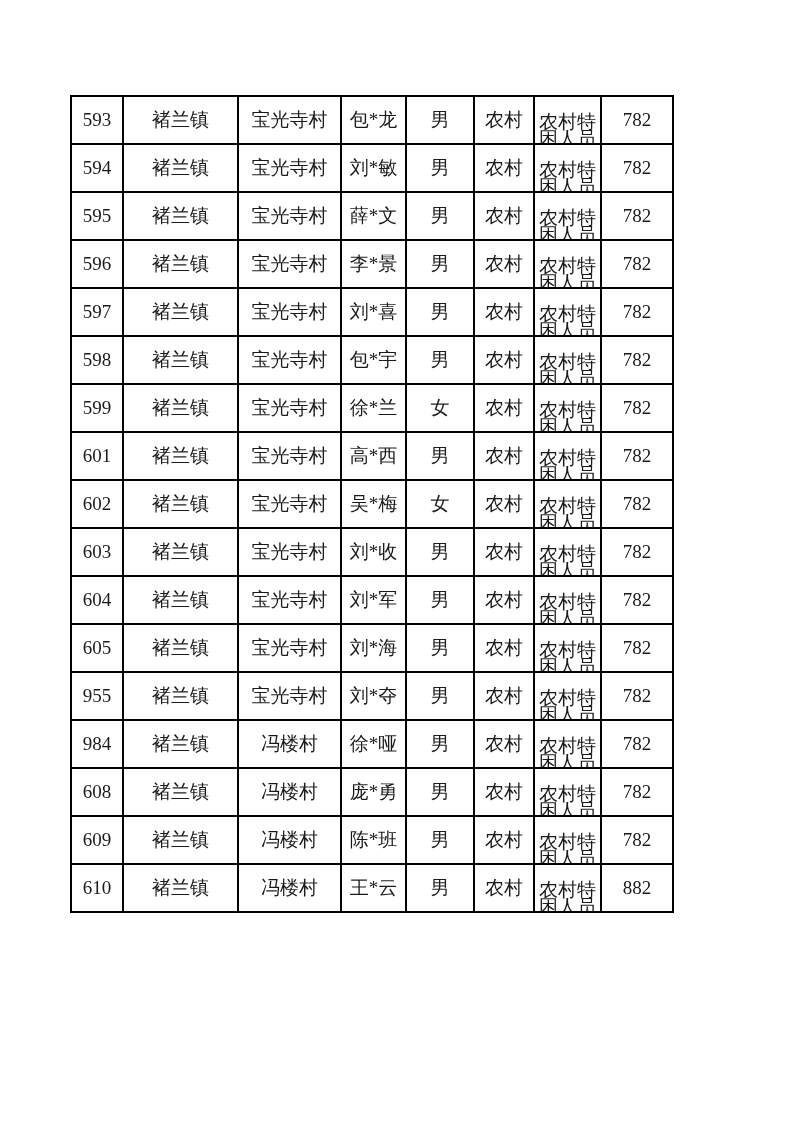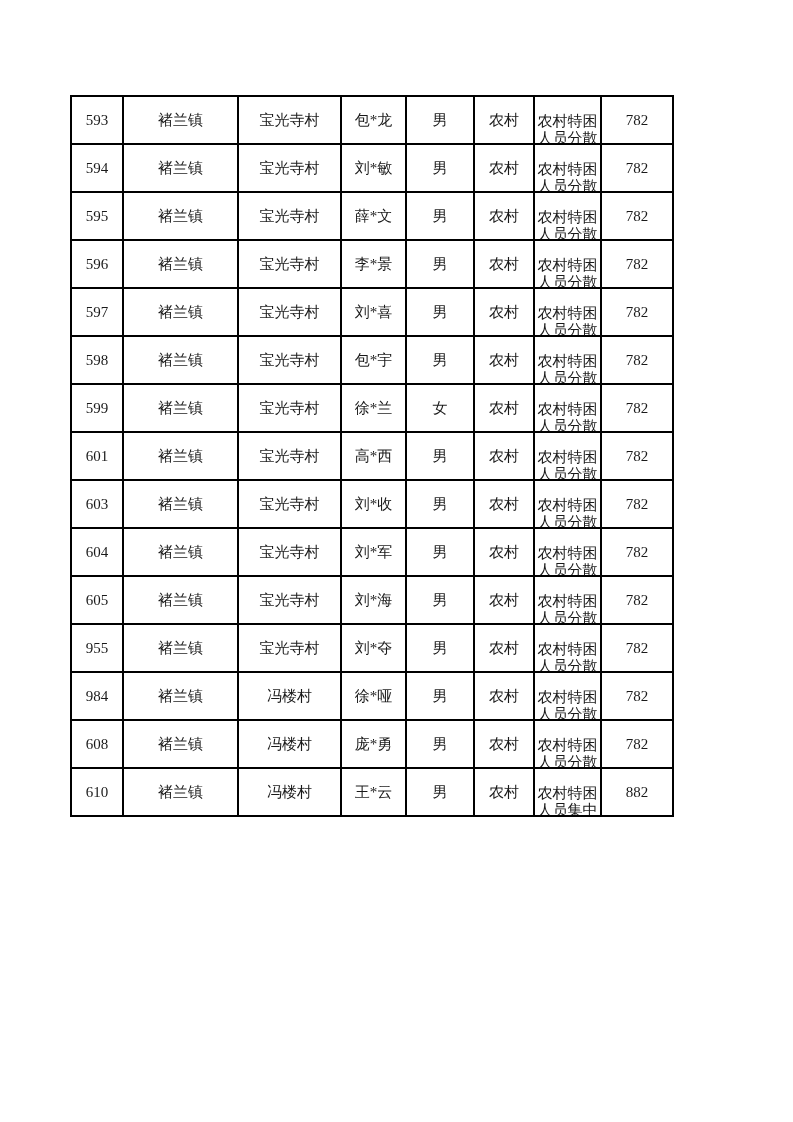--- a/index.html
+++ b/index.html
@@ -15,21 +15,21 @@
     overflow: hidden;
   }
   table.grid {
     position: absolute;
     left: 70px;
     top: 95px;
     width: 602px;
     border-collapse: collapse;
     table-layout: fixed;
     font-family: "Liberation Serif", "DejaVu Serif", serif;
-    font-size: 15px;
+    font-size: 19px;
     color: #1a1a1a;
   }
   table.grid td {
     border: 2px solid #000000;
     text-align: center;
     vertical-align: middle;
     padding: 0;
     height: 45px;
     overflow: hidden;
   }
@@ -159,20 +159,32 @@
           <td>宝光寺村</td>
           <td>高*西</td>
           <td>男</td>
           <td>农村</td>
           <td>
             <div class="cat">农村特困人员分散供养</div>
           </td>
           <td>782</td>
         </tr>
         <tr>
+          <td>602</td>
+          <td>褚兰镇</td>
+          <td>宝光寺村</td>
+          <td>吴*梅</td>
+          <td>女</td>
+          <td>农村</td>
+          <td>
+            <div class="cat">农村特困人员分散供养</div>
+          </td>
+          <td>782</td>
+        </tr>
+        <tr>
           <td>603</td>
           <td>褚兰镇</td>
           <td>宝光寺村</td>
           <td>刘*收</td>
           <td>男</td>
           <td>农村</td>
           <td>
             <div class="cat">农村特困人员分散供养</div>
           </td>
           <td>782</td>
@@ -223,20 +235,32 @@
           <td>
             <div class="cat">农村特困人员分散供养</div>
           </td>
           <td>782</td>
         </tr>
         <tr>
           <td>608</td>
           <td>褚兰镇</td>
           <td>冯楼村</td>
           <td>庞*勇</td>
+          <td>男</td>
+          <td>农村</td>
+          <td>
+            <div class="cat">农村特困人员分散供养</div>
+          </td>
+          <td>782</td>
+        </tr>
+        <tr>
+          <td>609</td>
+          <td>褚兰镇</td>
+          <td>冯楼村</td>
+          <td>陈*班</td>
           <td>男</td>
           <td>农村</td>
           <td>
             <div class="cat">农村特困人员分散供养</div>
           </td>
           <td>782</td>
         </tr>
         <tr>
           <td>610</td>
           <td>褚兰镇</td>

